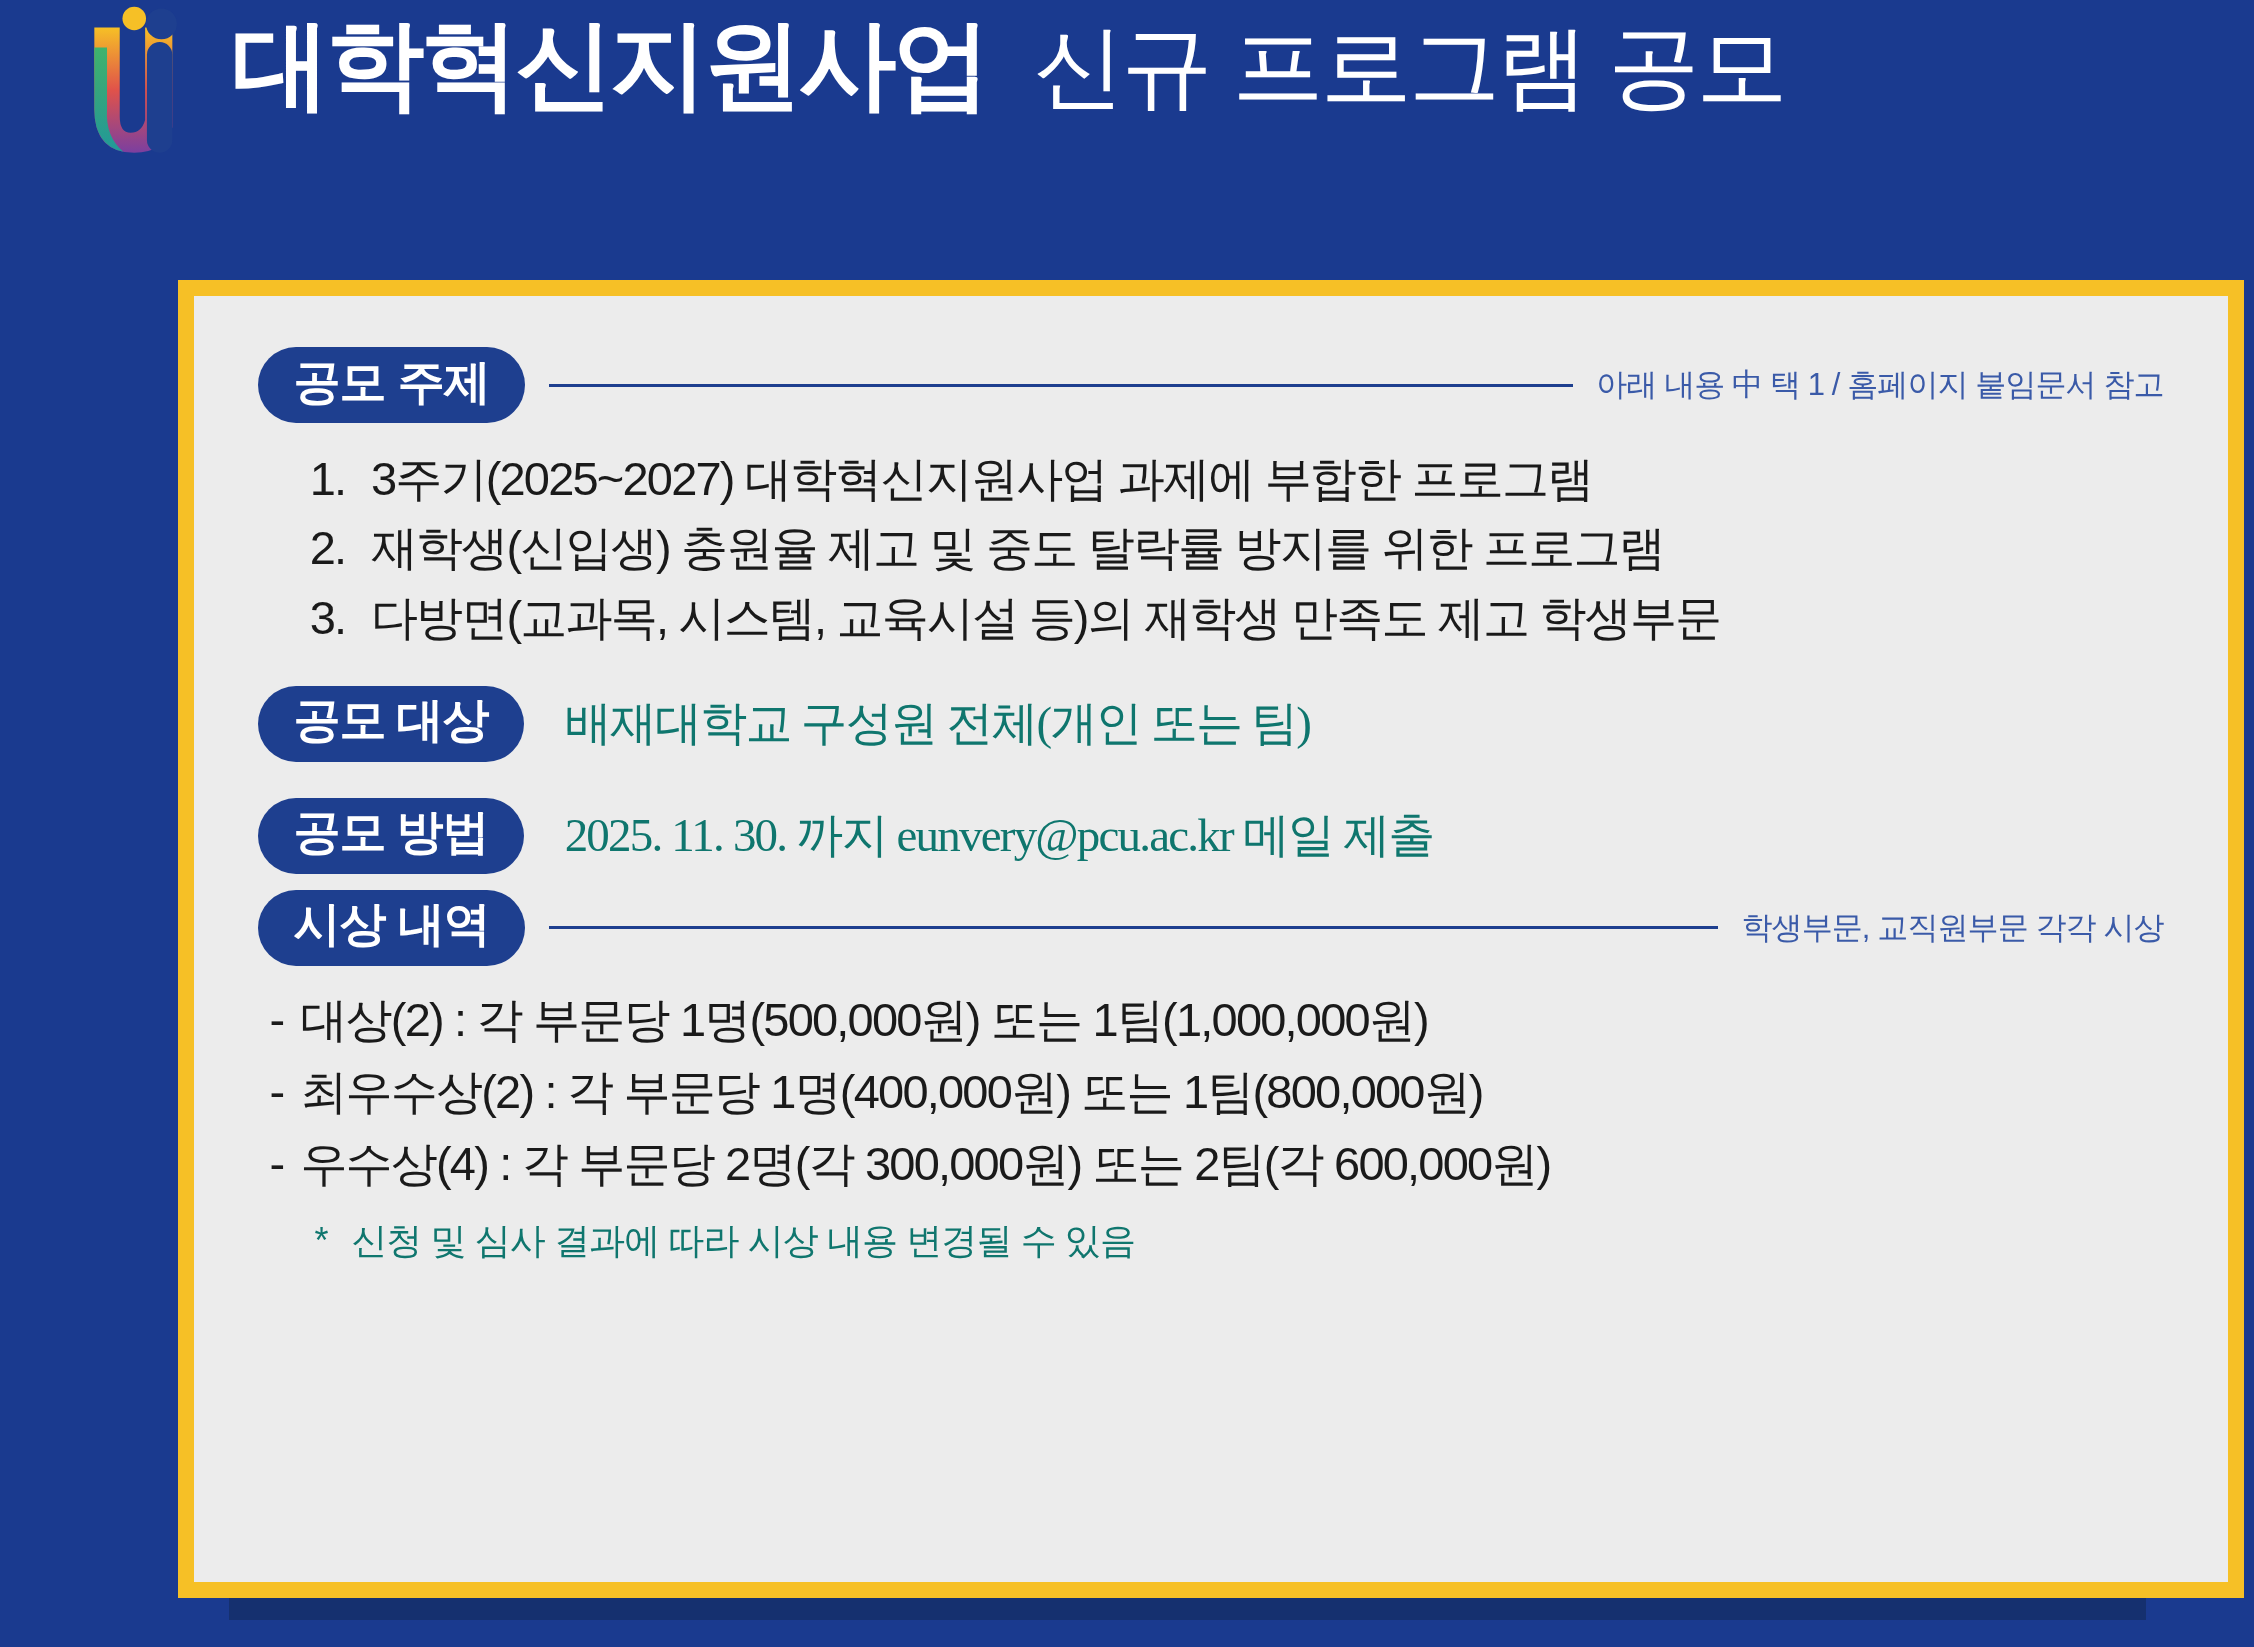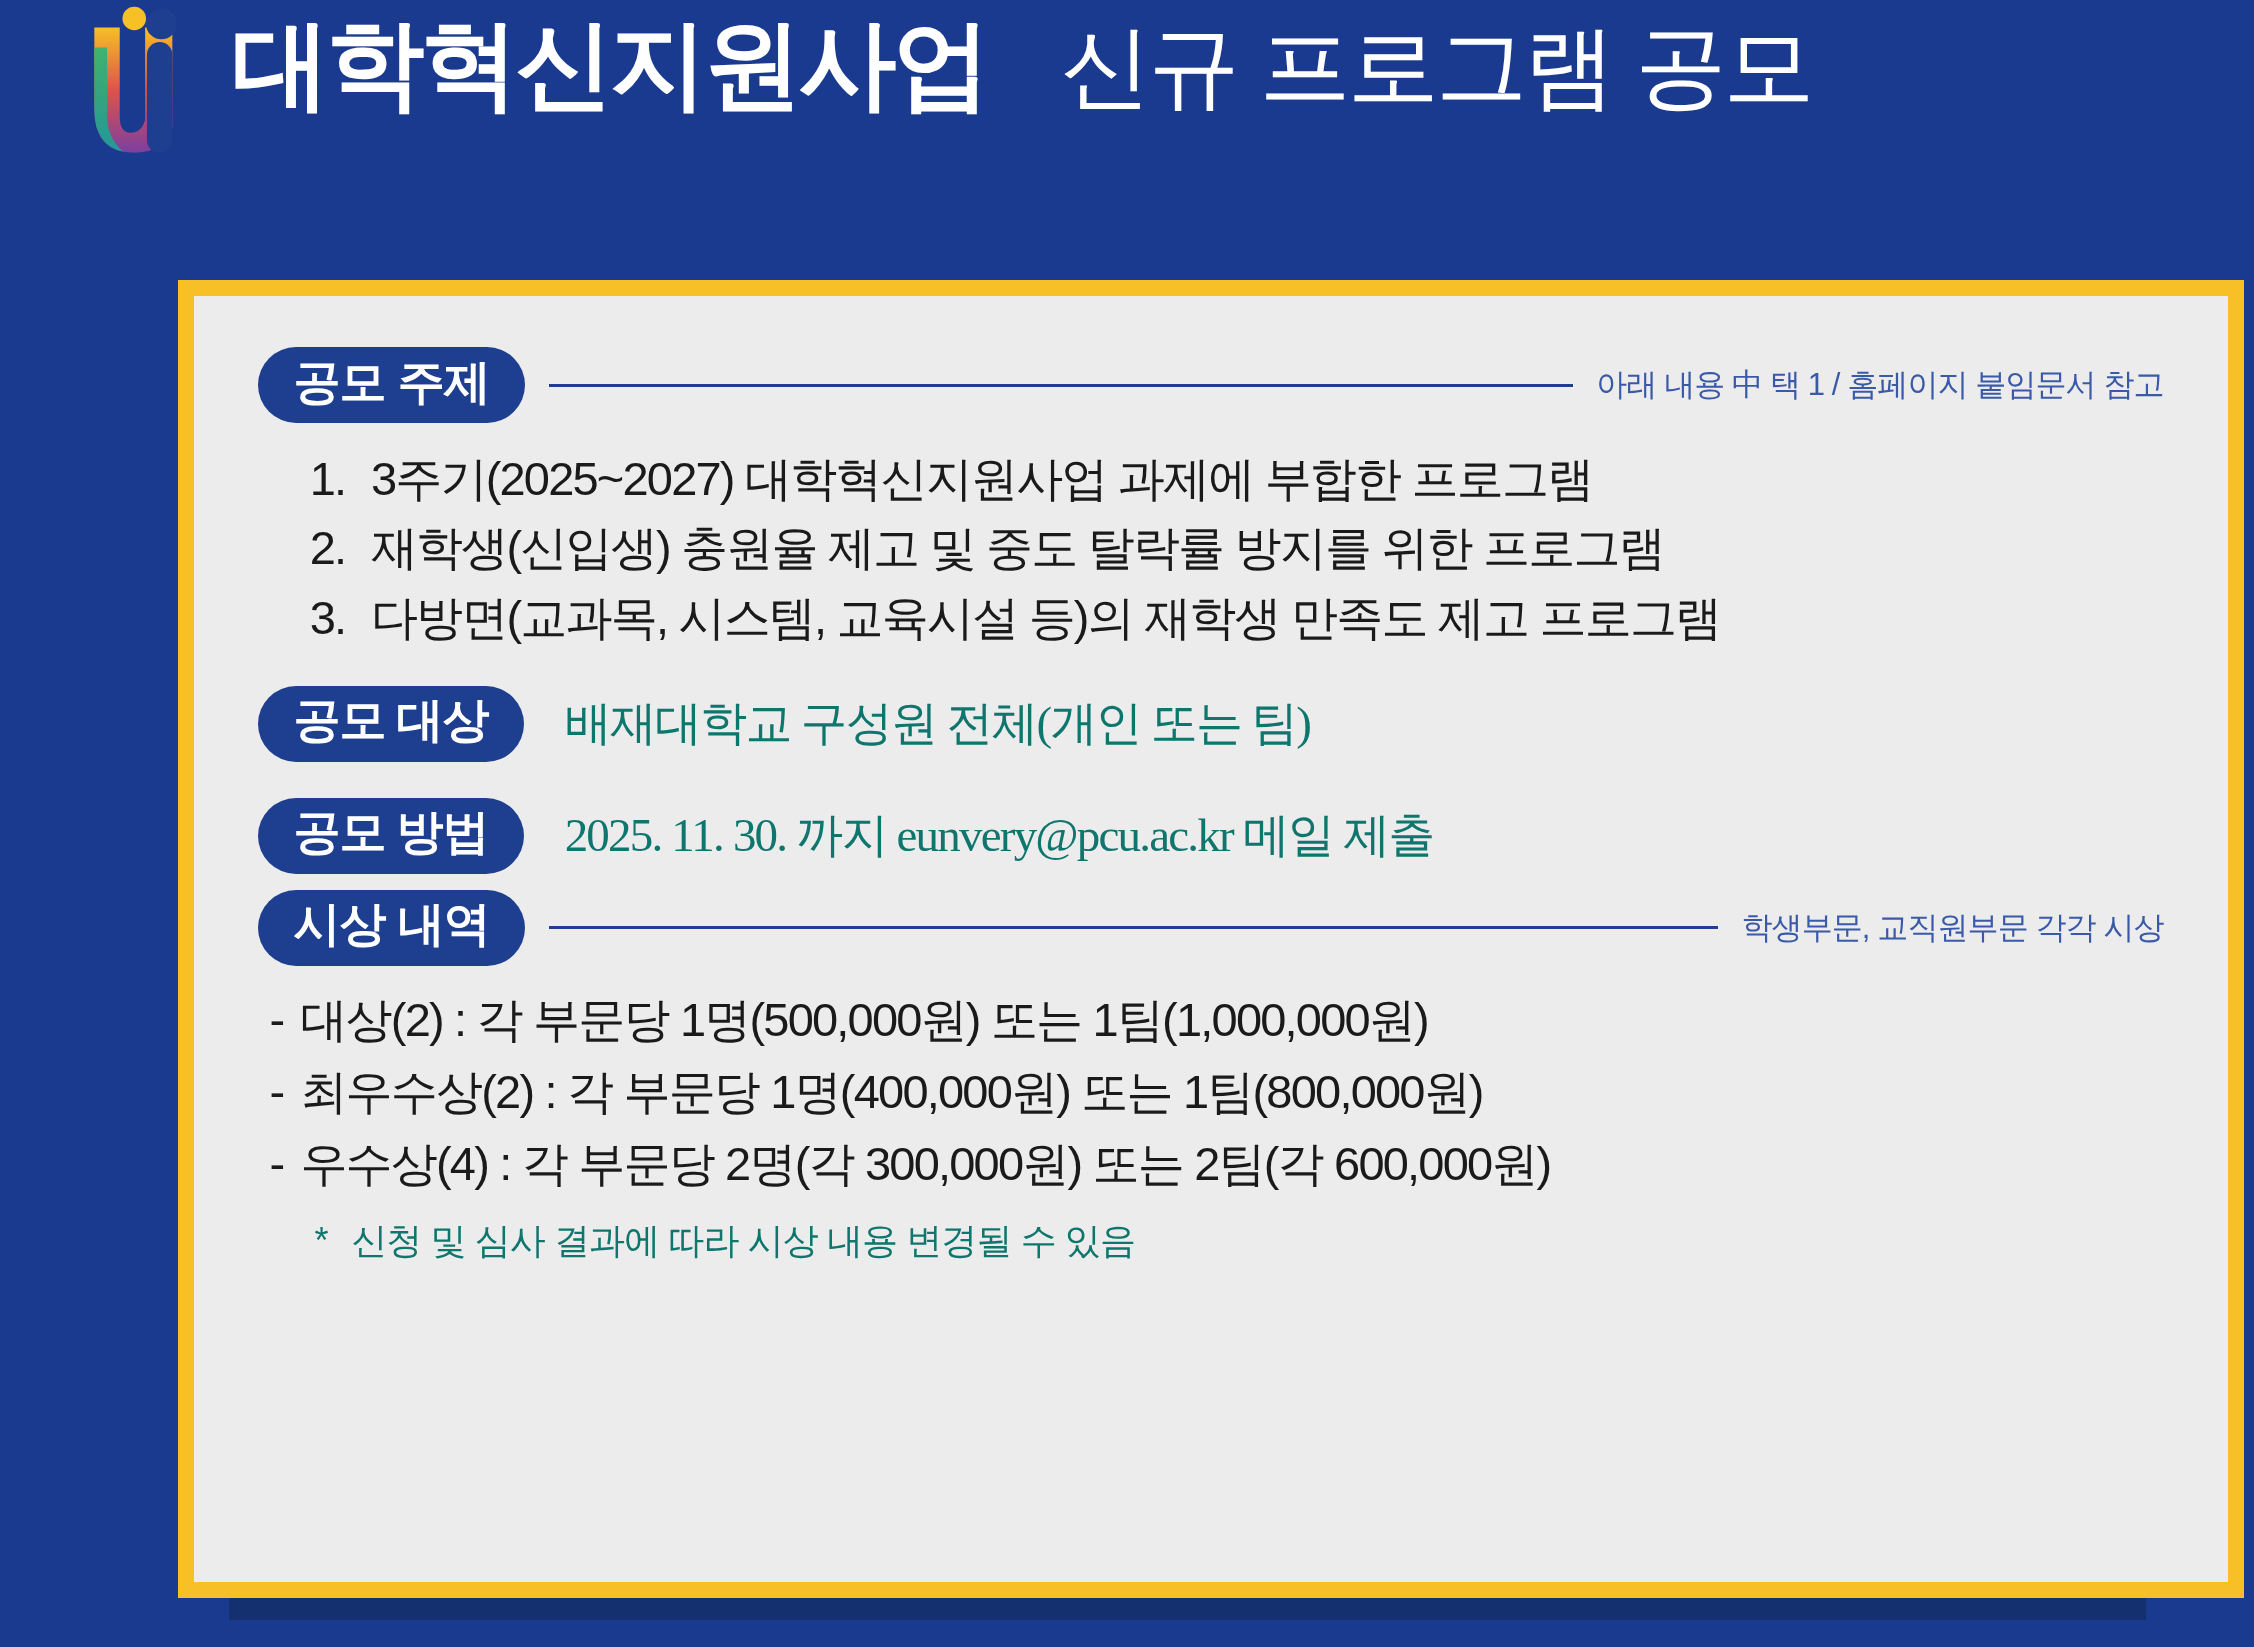--- a/index.html
+++ b/index.html
@@ -44,21 +44,21 @@
     font-size: 98px;
     font-weight: bold;
     color: #ffffff;
     letter-spacing: -3.6px;
   }
   .title-light {
     font-size: 91px;
     font-weight: normal;
     color: #ffffff;
     letter-spacing: -2.7px;
-    margin-left: 73px;
+    margin-left: 46px;
   }
 
   
   .card-shadow {
     position: absolute;
     left: 229px;
     top: 302px;
     width: 1917px;
     height: 1318px;
     background: #15306f;
@@ -223,21 +223,21 @@
       <li>
         <span class="ol-num">1.</span>
         <span>3주기(2025~2027) 대학혁신지원사업 과제에 부합한 프로그램</span>
       </li>
       <li>
         <span class="ol-num">2.</span>
         <span>재학생(신입생) 충원율 제고 및 중도 탈락률 방지를 위한 프로그램</span>
       </li>
       <li>
         <span class="ol-num">3.</span>
-        <span>다방면(교과목, 시스템, 교육시설 등)의 재학생 만족도 제고 프로그램</span>
+        <span>다방면(교과목, 시스템, 교육시설 등)의 재학생 만족도 제고 학생부문</span>
       </li>
     </ul>
 
     <div class="inline-row">
       <span class="pill">공모 대상</span>
       <span class="inline-text">배재대학교 구성원 전체(개인 또는 팀)</span>
     </div>
 
     <div class="inline-row">
       <span class="pill">공모 방법</span>

